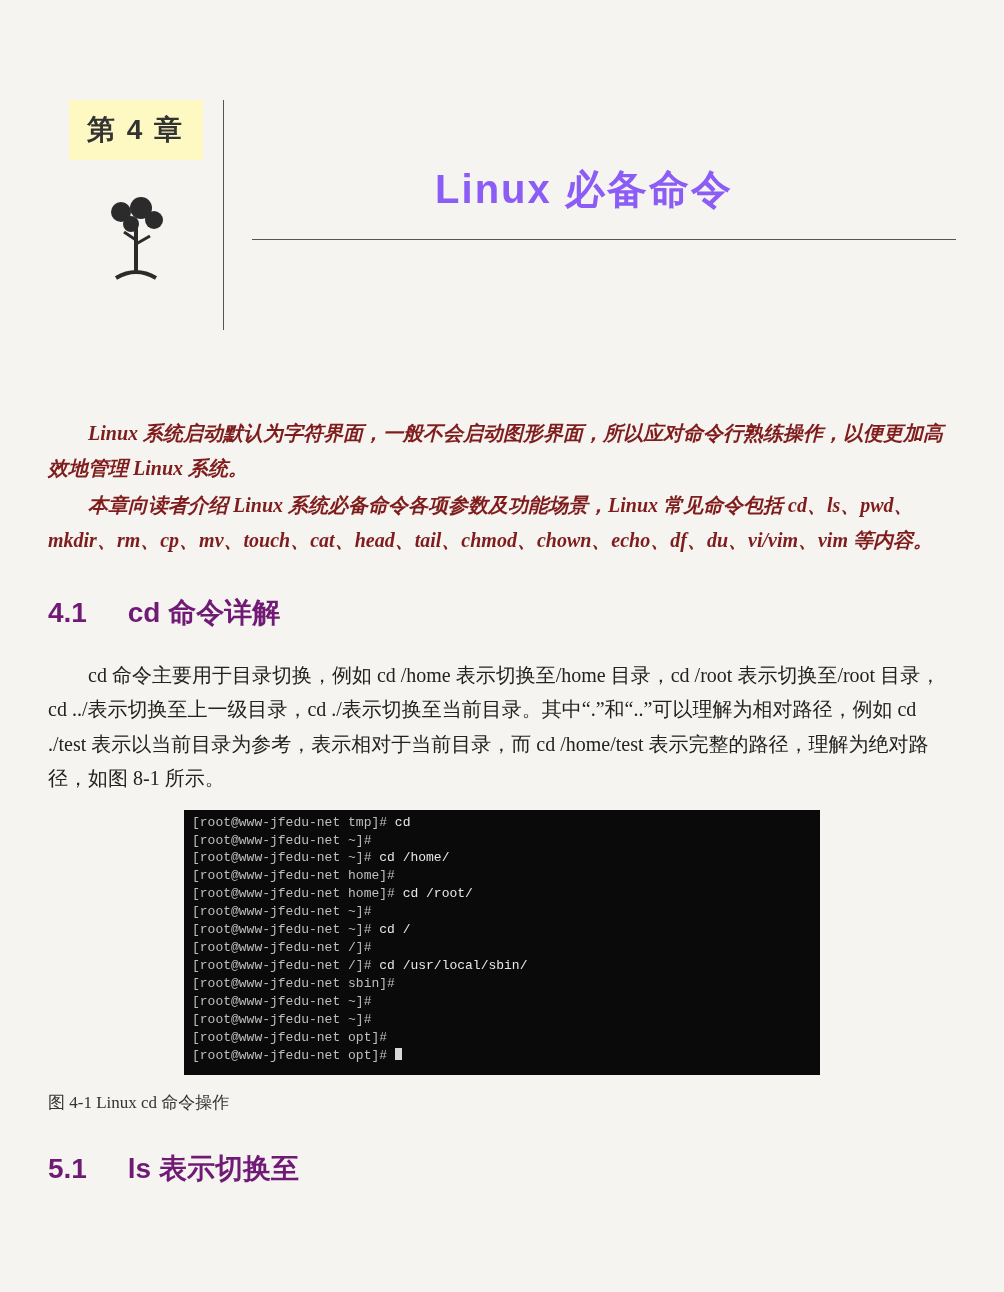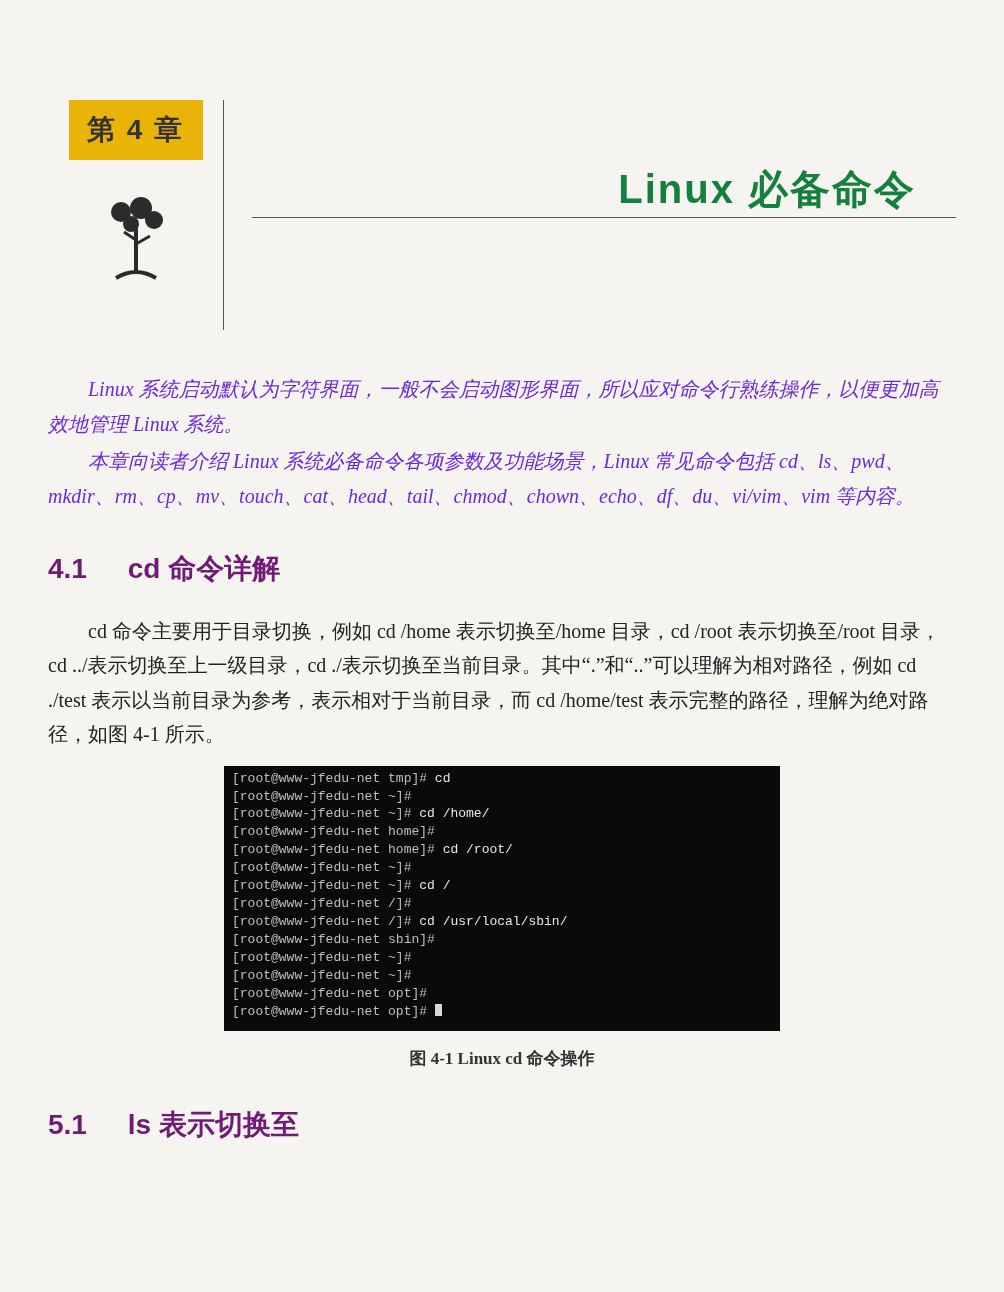--- a/index.html
+++ b/index.html
@@ -25,21 +25,21 @@
     .chapter-column {
       width: 175px;
       flex-shrink: 0;
       display: flex;
       flex-direction: column;
       align-items: center;
     }
     .chapter-box {
       width: 134px;
       height: 60px;
-      background: #eab308;
+      background: #fef9c3;
       display: flex;
       align-items: center;
       justify-content: center;
       font-size: 28px;
       font-weight: bold;
       color: #333;
       letter-spacing: 2px;
       font-family: "SimHei", "黑体", sans-serif;
     }
     .deco-icon {
@@ -50,34 +50,36 @@
     .title-column {
       flex: 1;
       border-left: 1.5px solid #555;
       padding-left: 28px;
       padding-top: 62px;
       min-height: 230px;
     }
     .chapter-title {
       font-size: 40px;
       font-weight: bold;
-      color: #15803d;
+      color: #8b5cf6;
       font-family: "SimHei", "黑体", sans-serif;
-      text-align: right;
+      text-align: center;
       padding-right: 40px;
+      padding-bottom: 22px;
       border-bottom: 1.5px solid #555;
       letter-spacing: 2px;
     }
     .intro {
-      margin-top: 42px;
+      margin-top: 86px;
       font-size: 20px;
       line-height: 1.75;
-      color: #6d28d9;
+      color: #7f1d1d;
       font-style: italic;
       font-family: "KaiTi", "楷体", serif;
+      font-weight: bold;
     }
     .intro p { text-indent: 2em; margin-bottom: 2px; }
     .section-heading {
       margin-top: 36px;
       font-size: 28px;
       font-weight: bold;
       color: #701a75;
       font-family: "SimHei", "黑体", sans-serif;
     }
     .section-heading .num { display: inline-block; width: 72px; }
@@ -88,35 +90,34 @@
       color: #222;
     }
     .body-text p { text-indent: 2em; }
     .terminal-wrap {
       margin-top: 14px;
       display: flex;
       justify-content: center;
     }
     .terminal {
       background: #0a0a0a;
-      width: 556px;
+      width: 636px;
       padding: 4px 8px 10px 8px;
       font-family: "Courier New", monospace;
       font-size: 13px;
       line-height: 1.38;
       color: #bfbfbf;
     }
     .terminal .cmd { color: #e8e8e8; }
     .terminal .line { white-space: pre; }
     .fig-caption {
       margin-top: 16px;
-      text-align: center;
+      text-align: left;
       font-size: 17px;
       color: #333;
-      font-weight: bold;
     }
     .cursor {
       display: inline-block;
       width: 7px;
       height: 12px;
       background: #d8d8d8;
       vertical-align: -1px;
     }
   </style>
 </head>
@@ -151,21 +152,21 @@
     <p>Linux 系统启动默认为字符界面，一般不会启动图形界面，所以应对命令行熟练操作，以便更加高效地管理 Linux 系统。</p>
     <p>本章向读者介绍 Linux 系统必备命令各项参数及功能场景，Linux 常见命令包括 cd、ls、pwd、mkdir、rm、cp、mv、touch、cat、head、tail、chmod、chown、echo、df、du、vi/vim、vim 等内容。</p>
   </div>
 
   <div class="section-heading">
     <span class="num">4.1</span>
     <span>cd 命令详解</span>
   </div>
 
   <div class="body-text">
-    <p>cd 命令主要用于目录切换，例如 cd /home 表示切换至/home 目录，cd /root 表示切换至/root 目录，cd ../表示切换至上一级目录，cd ./表示切换至当前目录。其中“.”和“..”可以理解为相对路径，例如 cd ./test 表示以当前目录为参考，表示相对于当前目录，而 cd /home/test 表示完整的路径，理解为绝对路径，如图 4-1 所示。</p>
+    <p>cd 命令主要用于目录切换，例如 cd /home 表示切换至/home 目录，cd /root 表示切换至/root 目录，cd ../表示切换至上一级目录，cd ./表示切换至当前目录。其中“.”和“..”可以理解为相对路径，例如 cd ./test 表示以当前目录为参考，表示相对于当前目录，而 cd /home/test 表示完整的路径，理解为绝对路径，如图 8-1 所示。</p>
   </div>
 
   <div class="terminal-wrap">
     <div class="terminal" id="terminal">
         <div class="line"><span>[root@www-jfedu-net tmp]# </span><span class="cmd">cd</span></div>
         <div class="line"><span>[root@www-jfedu-net ~]# </span><span class="cmd"></span></div>
         <div class="line"><span>[root@www-jfedu-net ~]# </span><span class="cmd">cd /home/</span></div>
         <div class="line"><span>[root@www-jfedu-net home]# </span><span class="cmd"></span></div>
         <div class="line"><span>[root@www-jfedu-net home]# </span><span class="cmd">cd /root/</span></div>
         <div class="line"><span>[root@www-jfedu-net ~]# </span><span class="cmd"></span></div>

